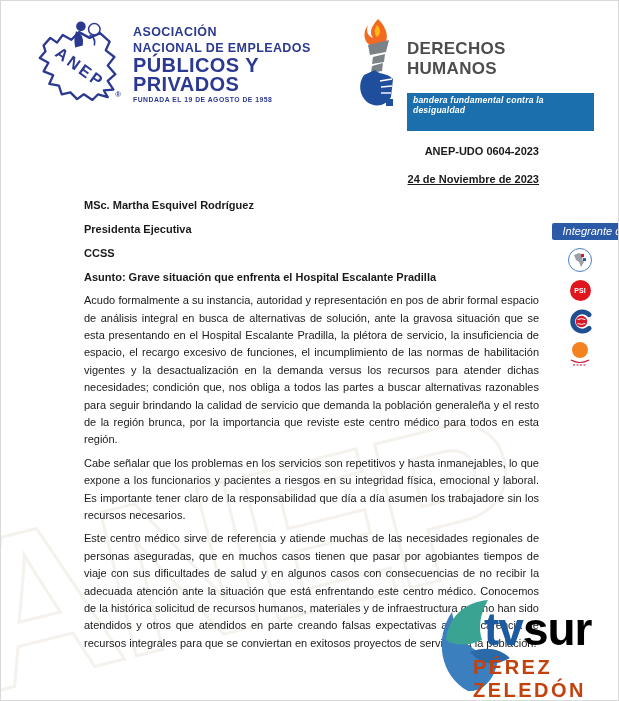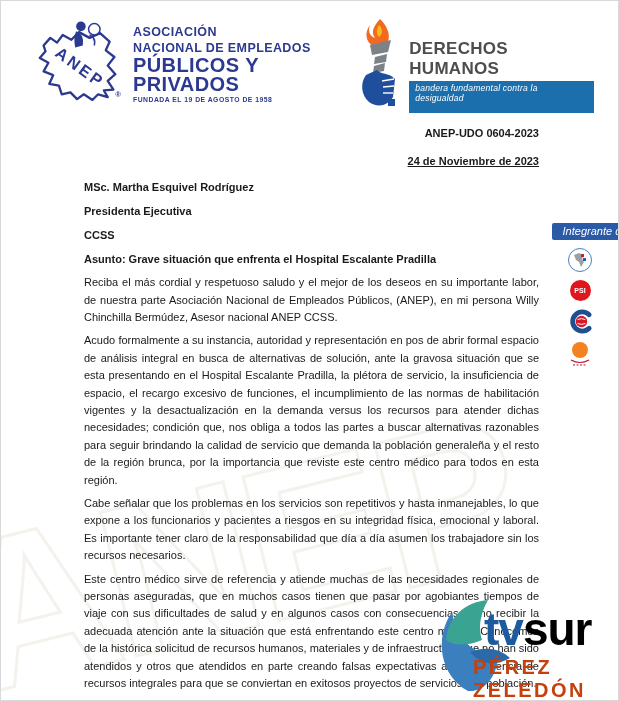--- a/index.html
+++ b/index.html
@@ -22,22 +22,22 @@
   .header { display:flex; justify-content:space-between; align-items:flex-start; padding:12px 16px 0 30px; }
   .anep-logo { display:flex; align-items:center; gap:6px; }
   .anep-text { padding-top:8px; color:#2b3990; }
   .anep-line1, .anep-line2 { font-size:12.5px; font-weight:bold; letter-spacing:.4px; line-height:16px; }
   .anep-line3 { font-size:20px; font-weight:bold; letter-spacing:.4px; line-height:19px; }
   .anep-line4 { font-size:6.8px; font-weight:bold; letter-spacing:.5px; margin-top:2px; }
 
   .dh-logo { display:flex; align-items:flex-start; gap:7px; margin-right:8px; padding-top:4px; }
   .dh-textblock { padding-top:22px; }
   .dh-title { font-size:17px; font-weight:bold; color:#4d4d4f; letter-spacing:.3px; }
-  .dh-banner { display:inline-block; margin-top:2px; background:#1c6fad; color:#fff;
-    font-size:8.6px; font-style:italic; font-weight:normal; padding:2px 6px 10px 6px; letter-spacing:.2px; }
+  .dh-banner { display:inline-block; margin-top:14px; background:#1c6fad; color:#fff;
+    font-size:8.6px; font-style:italic; font-weight:bold; padding:2px 6px 16px 6px; letter-spacing:.2px; }
 
   
   .ref-block { text-align:right; margin:8px 79px 0 0; font-weight:bold; font-size:11px; }
   .ref-line { line-height:24px;margin-left:37px; }
   .ref-date { margin-top:4px;text-decoration:underline; }
 
   
   .letter { margin:6px 79px 0 83px; font-size:11px; line-height:17.4px; }
   .recipient-line { font-weight:bold; margin-bottom:6.5px; line-height:17.4px; }
   .subject { font-weight:bold; margin-top:1px; margin-bottom:6px; }
@@ -126,21 +126,20 @@
       <div class="ref-line ref-date">24 de Noviembre de 2023</div>
     </div>
 
     <div class="letter">
       <div class="recipient-line">MSc. Martha Esquivel Rodríguez</div>
       <div class="recipient-line">Presidenta Ejecutiva</div>
       <div class="recipient-line">CCSS</div>
 
       <div class="subject">Asunto: Grave situación que enfrenta el Hospital Escalante Pradilla</div>
 
-      <p class="para">Reciba el más cordial y respetuoso saludo y el mejor de los deseos en su importante labor, de nuestra parte Asociación Nacional de Empleados Públicos, (ANEP), en mi persona Willy Chinchilla Bermúdez, Asesor nacional ANEP CCSS.</p>
       <p class="para">Acudo formalmente a su instancia, autoridad y representación en pos de abrir formal espacio de análisis integral en busca de alternativas de solución, ante la gravosa situación que se esta presentando en el Hospital Escalante Pradilla, la plétora de servicio, la insuficiencia de espacio, el recargo excesivo de funciones, el incumplimiento de las normas de habilitación vigentes y la desactualización en la demanda versus los recursos para atender dichas necesidades; condición que, nos obliga a todos las partes a buscar alternativas razonables para seguir brindando la calidad de servicio que demanda la población generaleña y el resto de la región brunca, por la importancia que reviste este centro médico para todos en esta región.</p>
       <p class="para">Cabe señalar que los problemas en los servicios son repetitivos y hasta inmanejables, lo que expone a los funcionarios y pacientes a riesgos en su integridad física, emocional y laboral. Es importante tener claro de la responsabilidad que día a día asumen los trabajadore sin los recursos necesarios.</p>
       <p class="para">Este centro médico sirve de referencia y atiende muchas de las necesidades regionales de personas aseguradas, que en muchos casos tienen que pasar por agobiantes tiempos de viaje con sus dificultades de salud y en algunos casos con consecuencias de no recibir la adecuada atención ante la situación que está enfrentando este centro médico. Conocemos de la histórica solicitud de recursos humanos, materiales y de infraestructura que no han sido atendidos y otros que atendidos en parte creando falsas expectativas ante la carencia de recursos integrales para que se conviertan en exitosos proyectos de servicios a la población.</p>
 
     </div>
   </div>
 
   <div class="sidebar">
     <div class="ribbon">Integrante de:</div>
     <div class="sidebar-icons">

